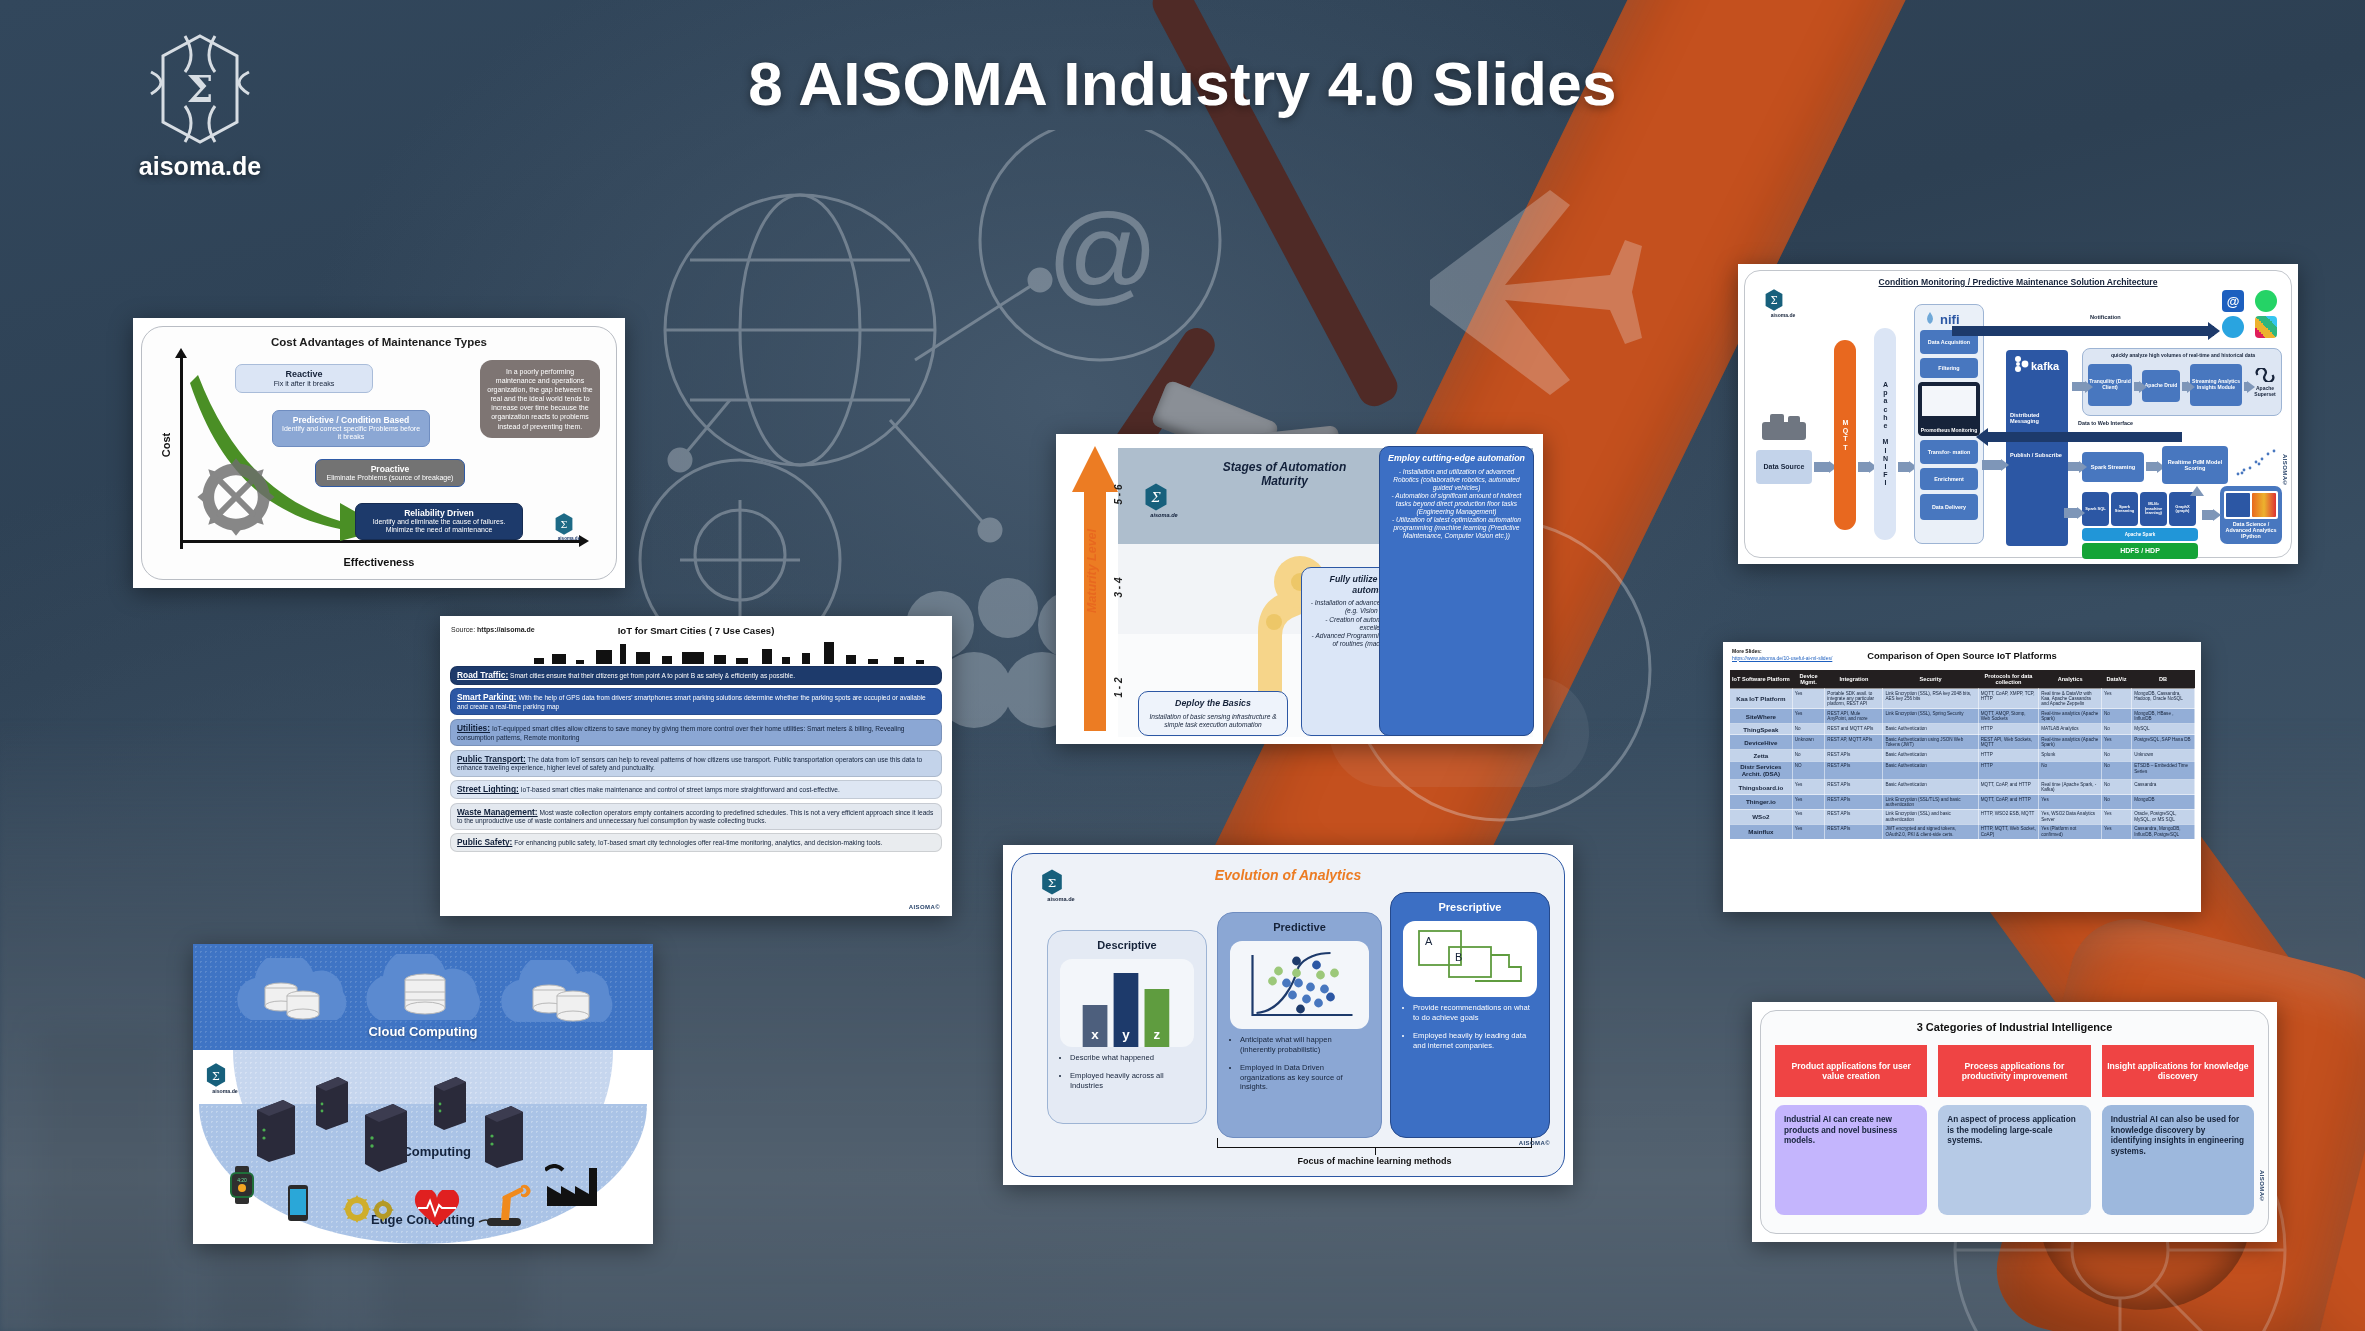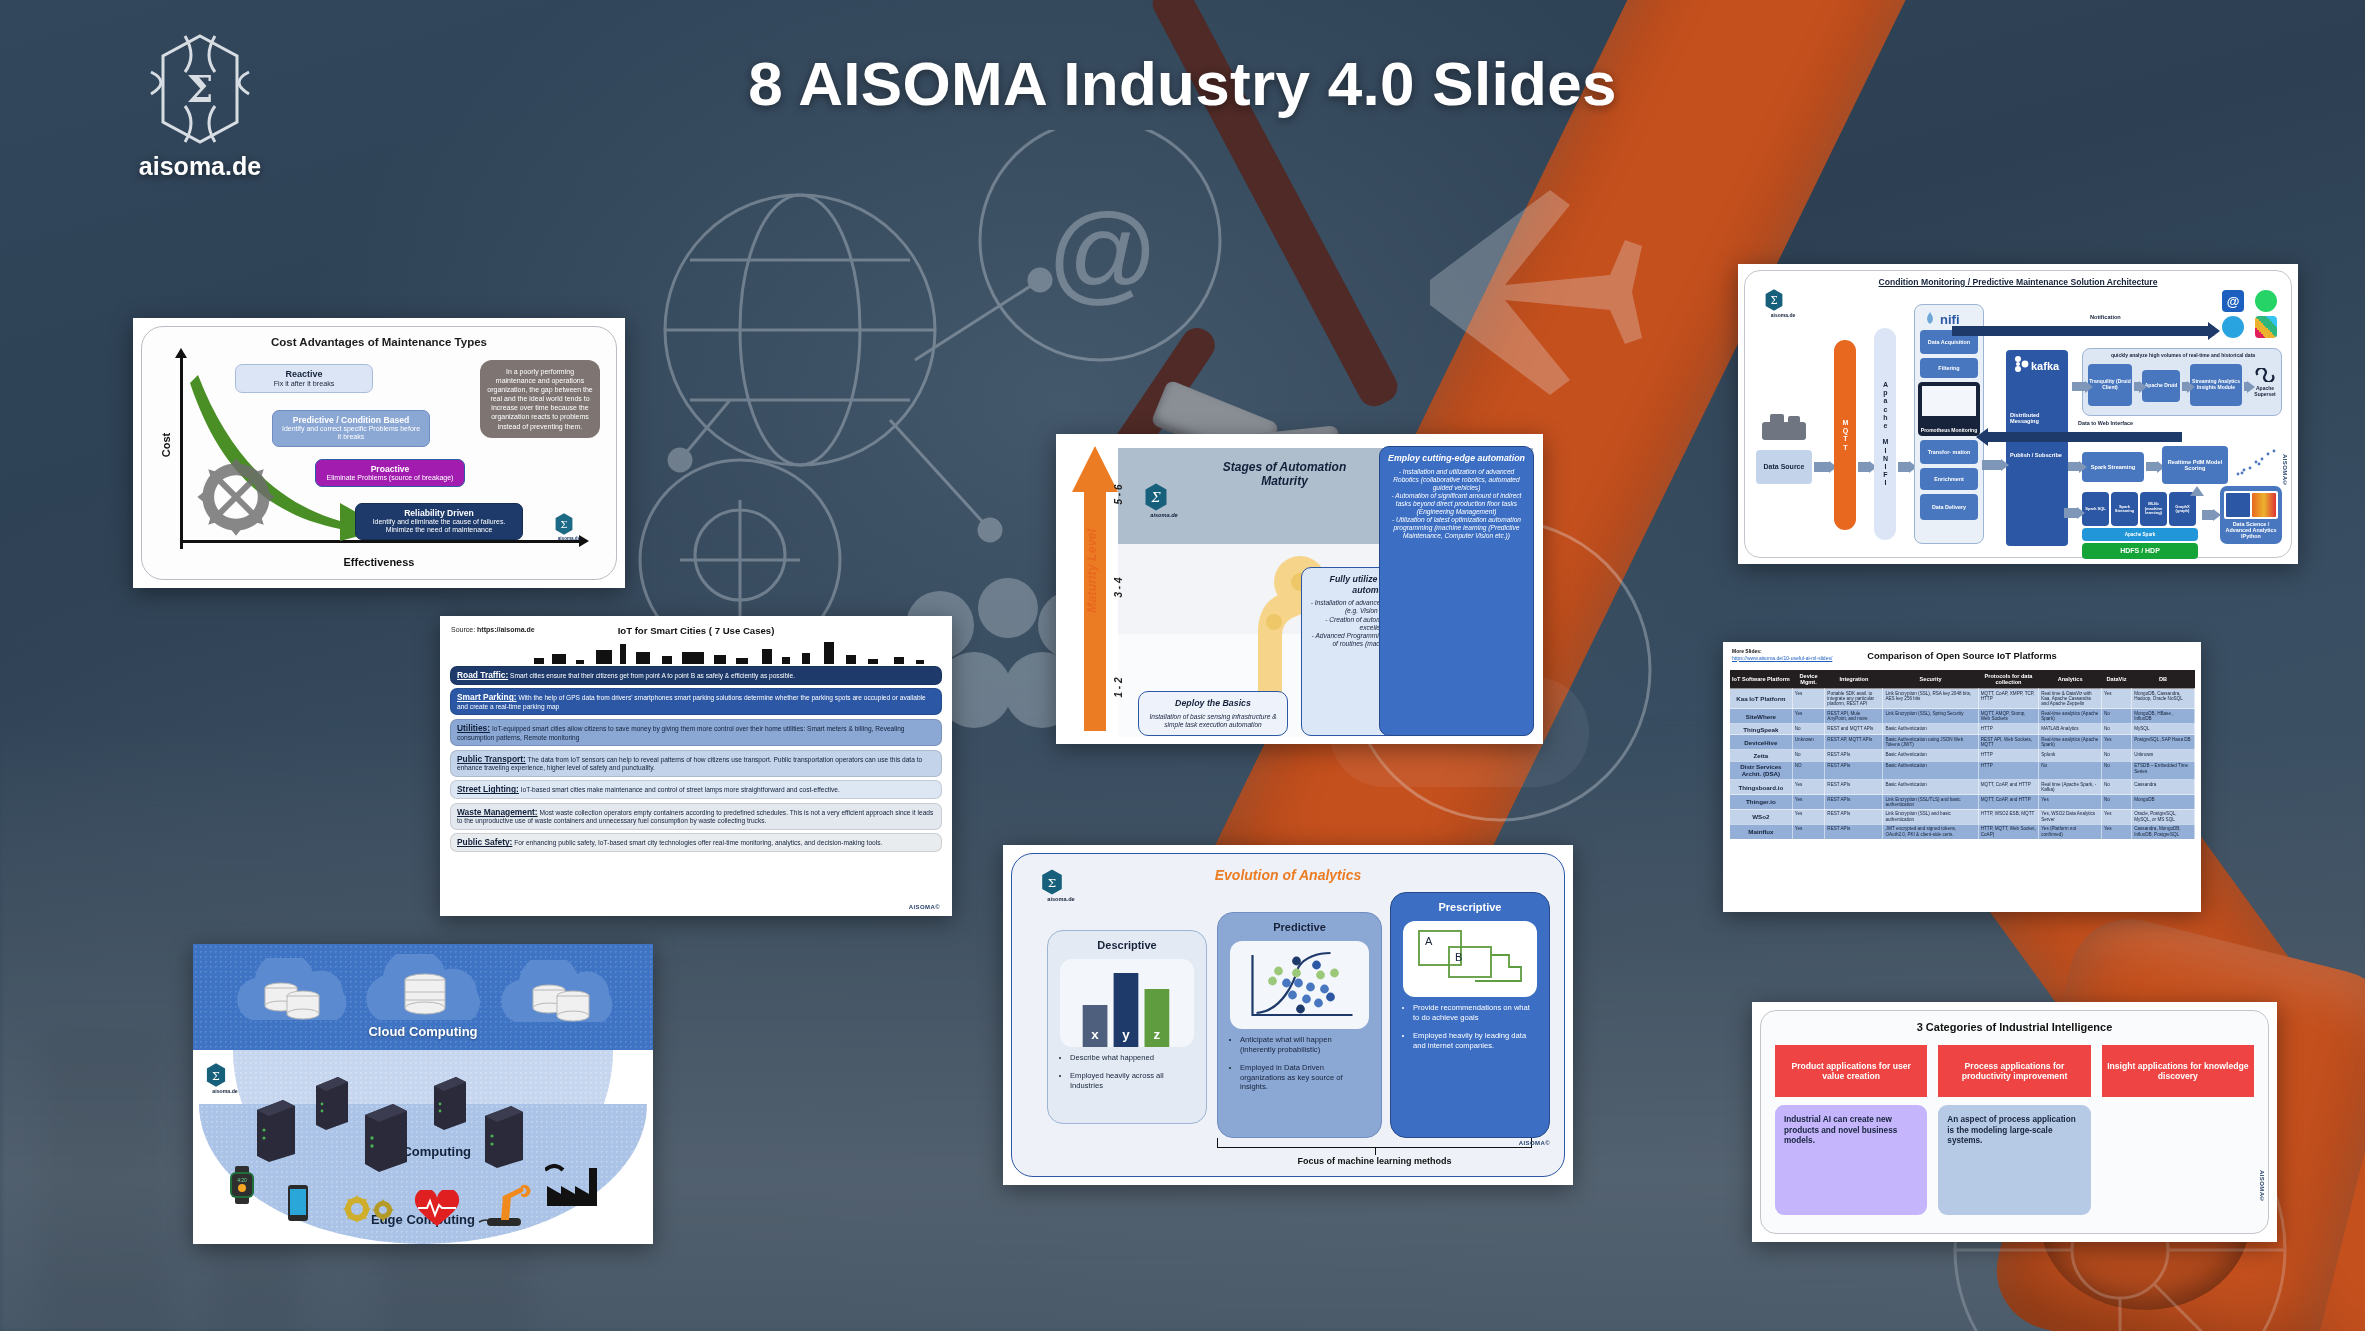--- a/index.html
+++ b/index.html
@@ -92,21 +92,21 @@
   #s1 .lbl-eff { position:absolute; left:0; right:0; bottom:11px; text-align:center;
     font-size:11px; font-weight:bold; color:#111; }
   #s1 .green-arrow { position:absolute; left:48px; top:36px; width:220px; height:180px; }
   #s1 .gear-ico { position:absolute; left:52px; top:128px; width:84px; height:84px; opacity:.82; }
   #s1 .mbox { position:absolute; border-radius:7px; padding:4px 7px; text-align:center; line-height:1.18; }
   #s1 .mbox .h { font-weight:bold; display:block; }
   #s1 .m-reactive  { left:93px;  top:37px;  width:138px; background:#dbe5f5; color:#16233a; border:1px solid #a9bcd9; font-size:7.2px; }
   #s1 .m-reactive .h { font-size:9px; }
   #s1 .m-predict   { left:130px; top:83px;  width:158px; background:#8ba7d4; color:#ffffff; border:1px solid #6f8dc0; font-size:7px; }
   #s1 .m-predict .h { font-size:8.6px; }
-  #s1 .m-proact    { left:173px; top:132px; width:150px; background:#a21caf; color:#ffffff; border:1px solid #2f5aa5; font-size:7px; }
+  #s1 .m-proact    { left:173px; top:132px; width:150px; background:#737373; color:#ffffff; border:1px solid #2f5aa5; font-size:7px; }
   #s1 .m-proact .h { font-size:8.6px; }
   #s1 .m-reliab    { left:213px; top:176px; width:168px; background:#1d3a6b; color:#ffffff; border:1px solid #162c52; font-size:7px; }
   #s1 .m-reliab .h { font-size:8.6px; }
   #s1 .note-box {
     position:absolute; right:16px; top:33px; width:120px;
     background:#7e7573; color:#ffffff; border-radius:12px;
     padding:7px 7px; font-size:7px; line-height:1.3; text-align:center;
   }
   #s1 .s1-logo { position:absolute; right:30px; bottom:38px; width:34px; text-align:center; }
   #s1 .s1-logo .t { font-size:4.6px; font-weight:bold; color:#1d3a6b; }
@@ -780,20 +780,21 @@
       <div class="col">
         <div class="cat-head">Product applications for user value creation</div>
         <div class="cat-body cb1">Industrial AI can create new products and novel business models.</div>
       </div>
       <div class="col">
         <div class="cat-head">Process applications for productivity improvement</div>
         <div class="cat-body cb2">An aspect of process application is the modeling large-scale systems.</div>
       </div>
       <div class="col">
         <div class="cat-head">Insight applications for knowledge discovery</div>
+        <div class="cat-body cb3">Industrial AI can also be used for knowledge discovery by identifying insights in engineering systems.</div>
       </div>
     </div>
     <div class="aisoma-mark s6-mark">AISOMA©</div>
   </div>
 </div>
 
 <div class="slide" id="s7">
   <div class="inner">
     <div class="s7-title">Evolution of Analytics</div>
     <div class="s7-logo">

